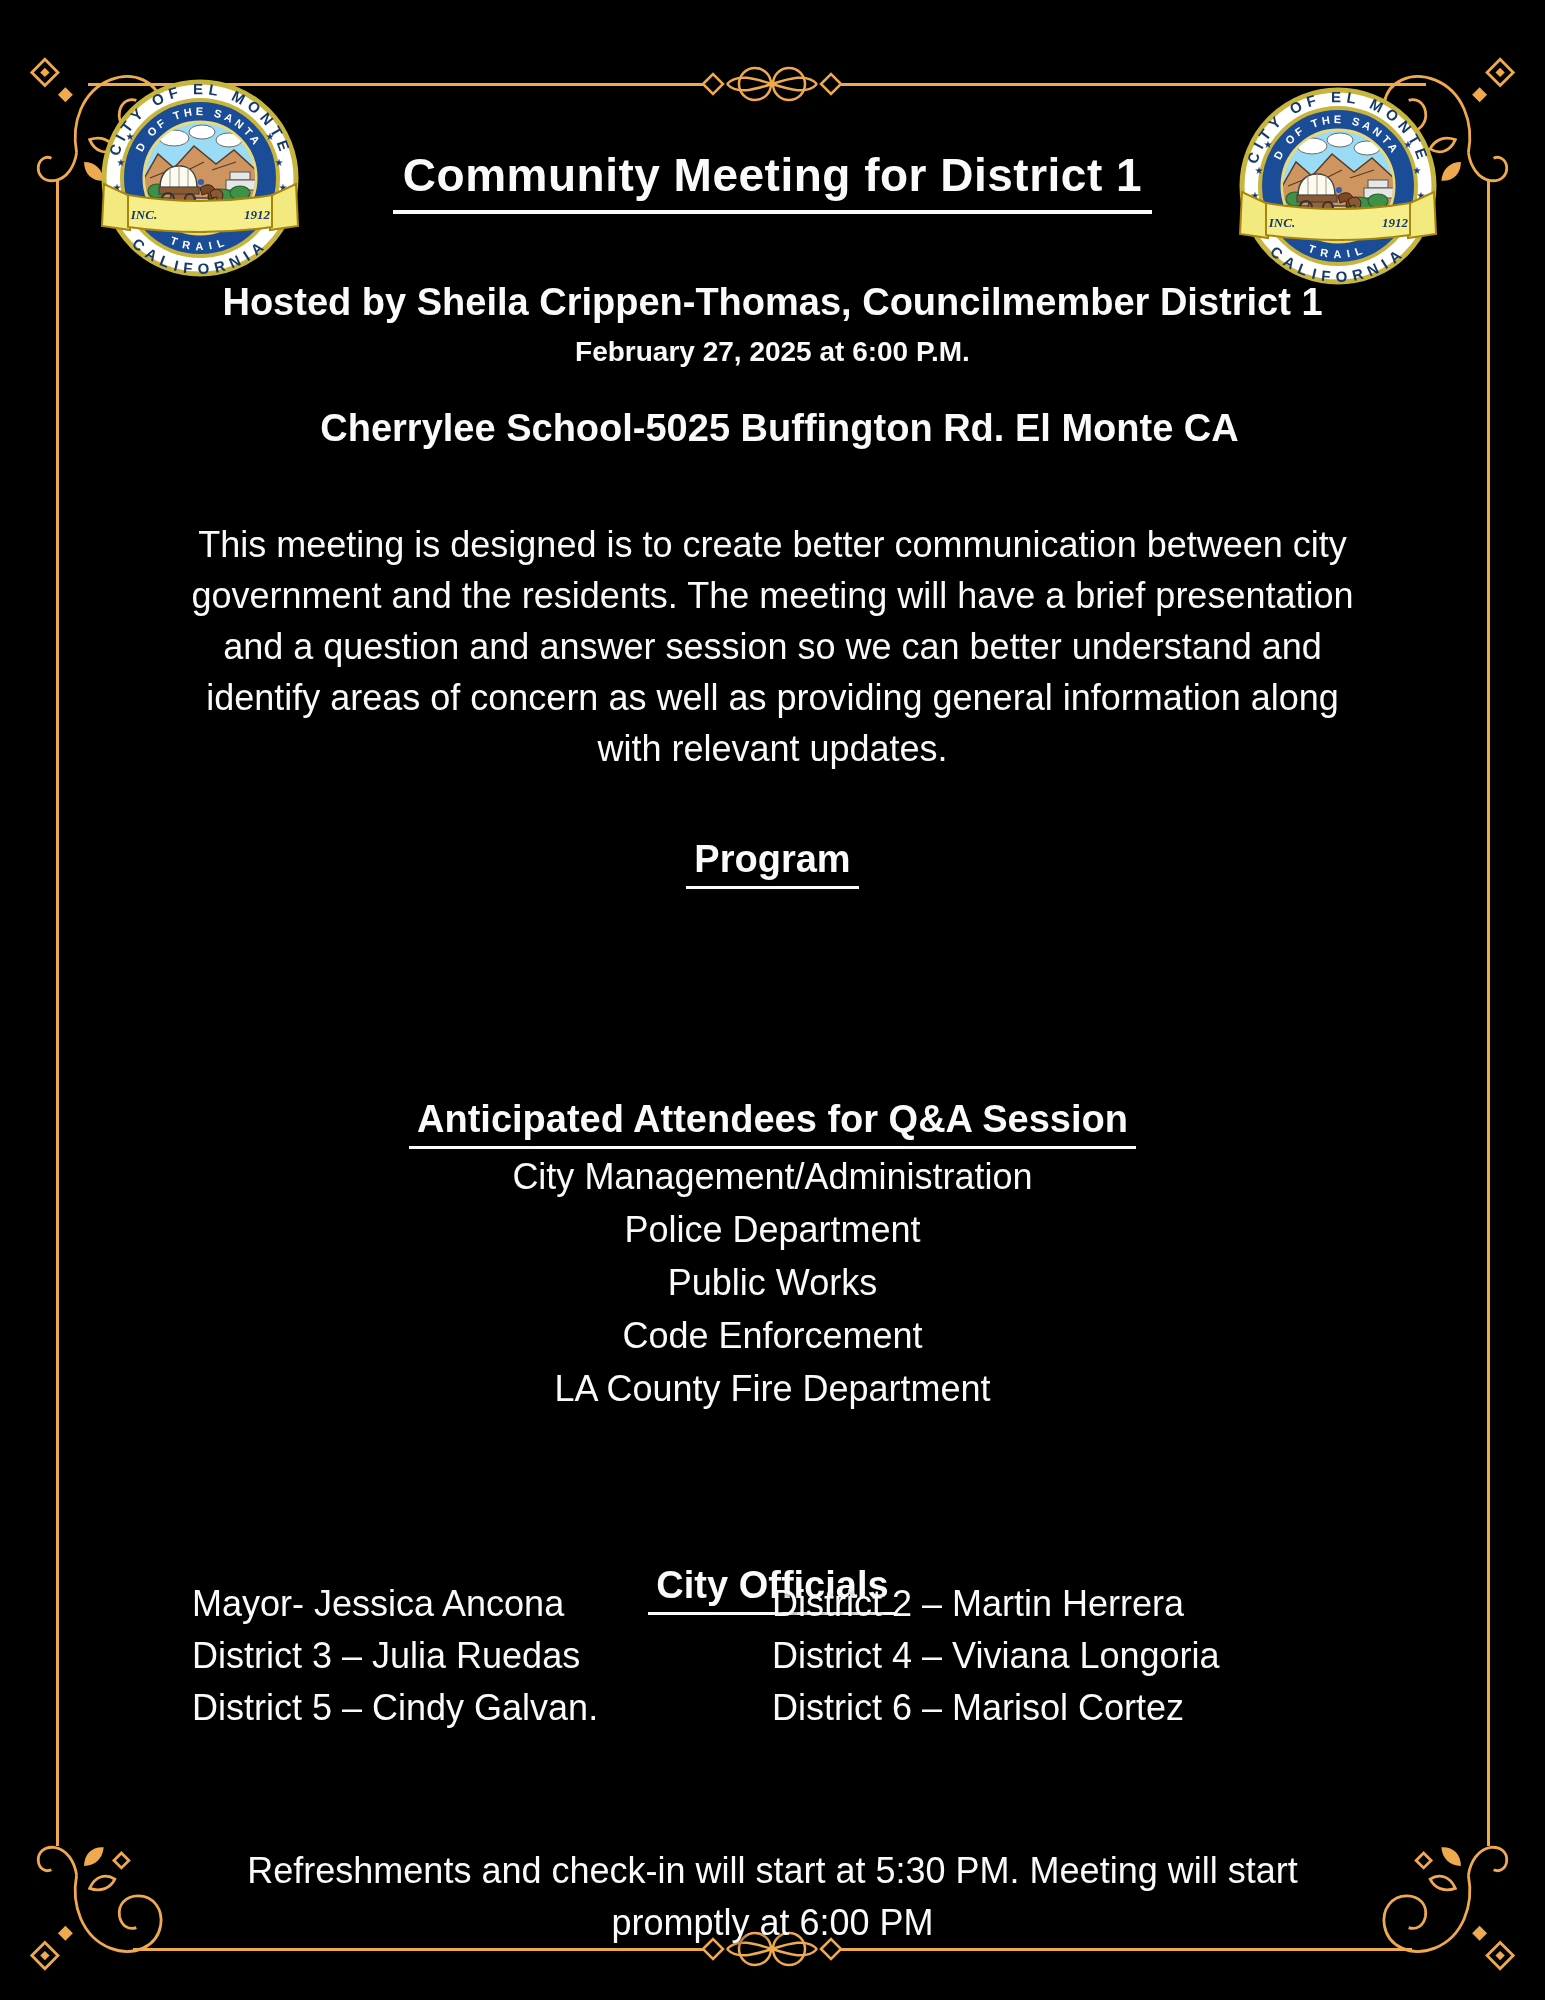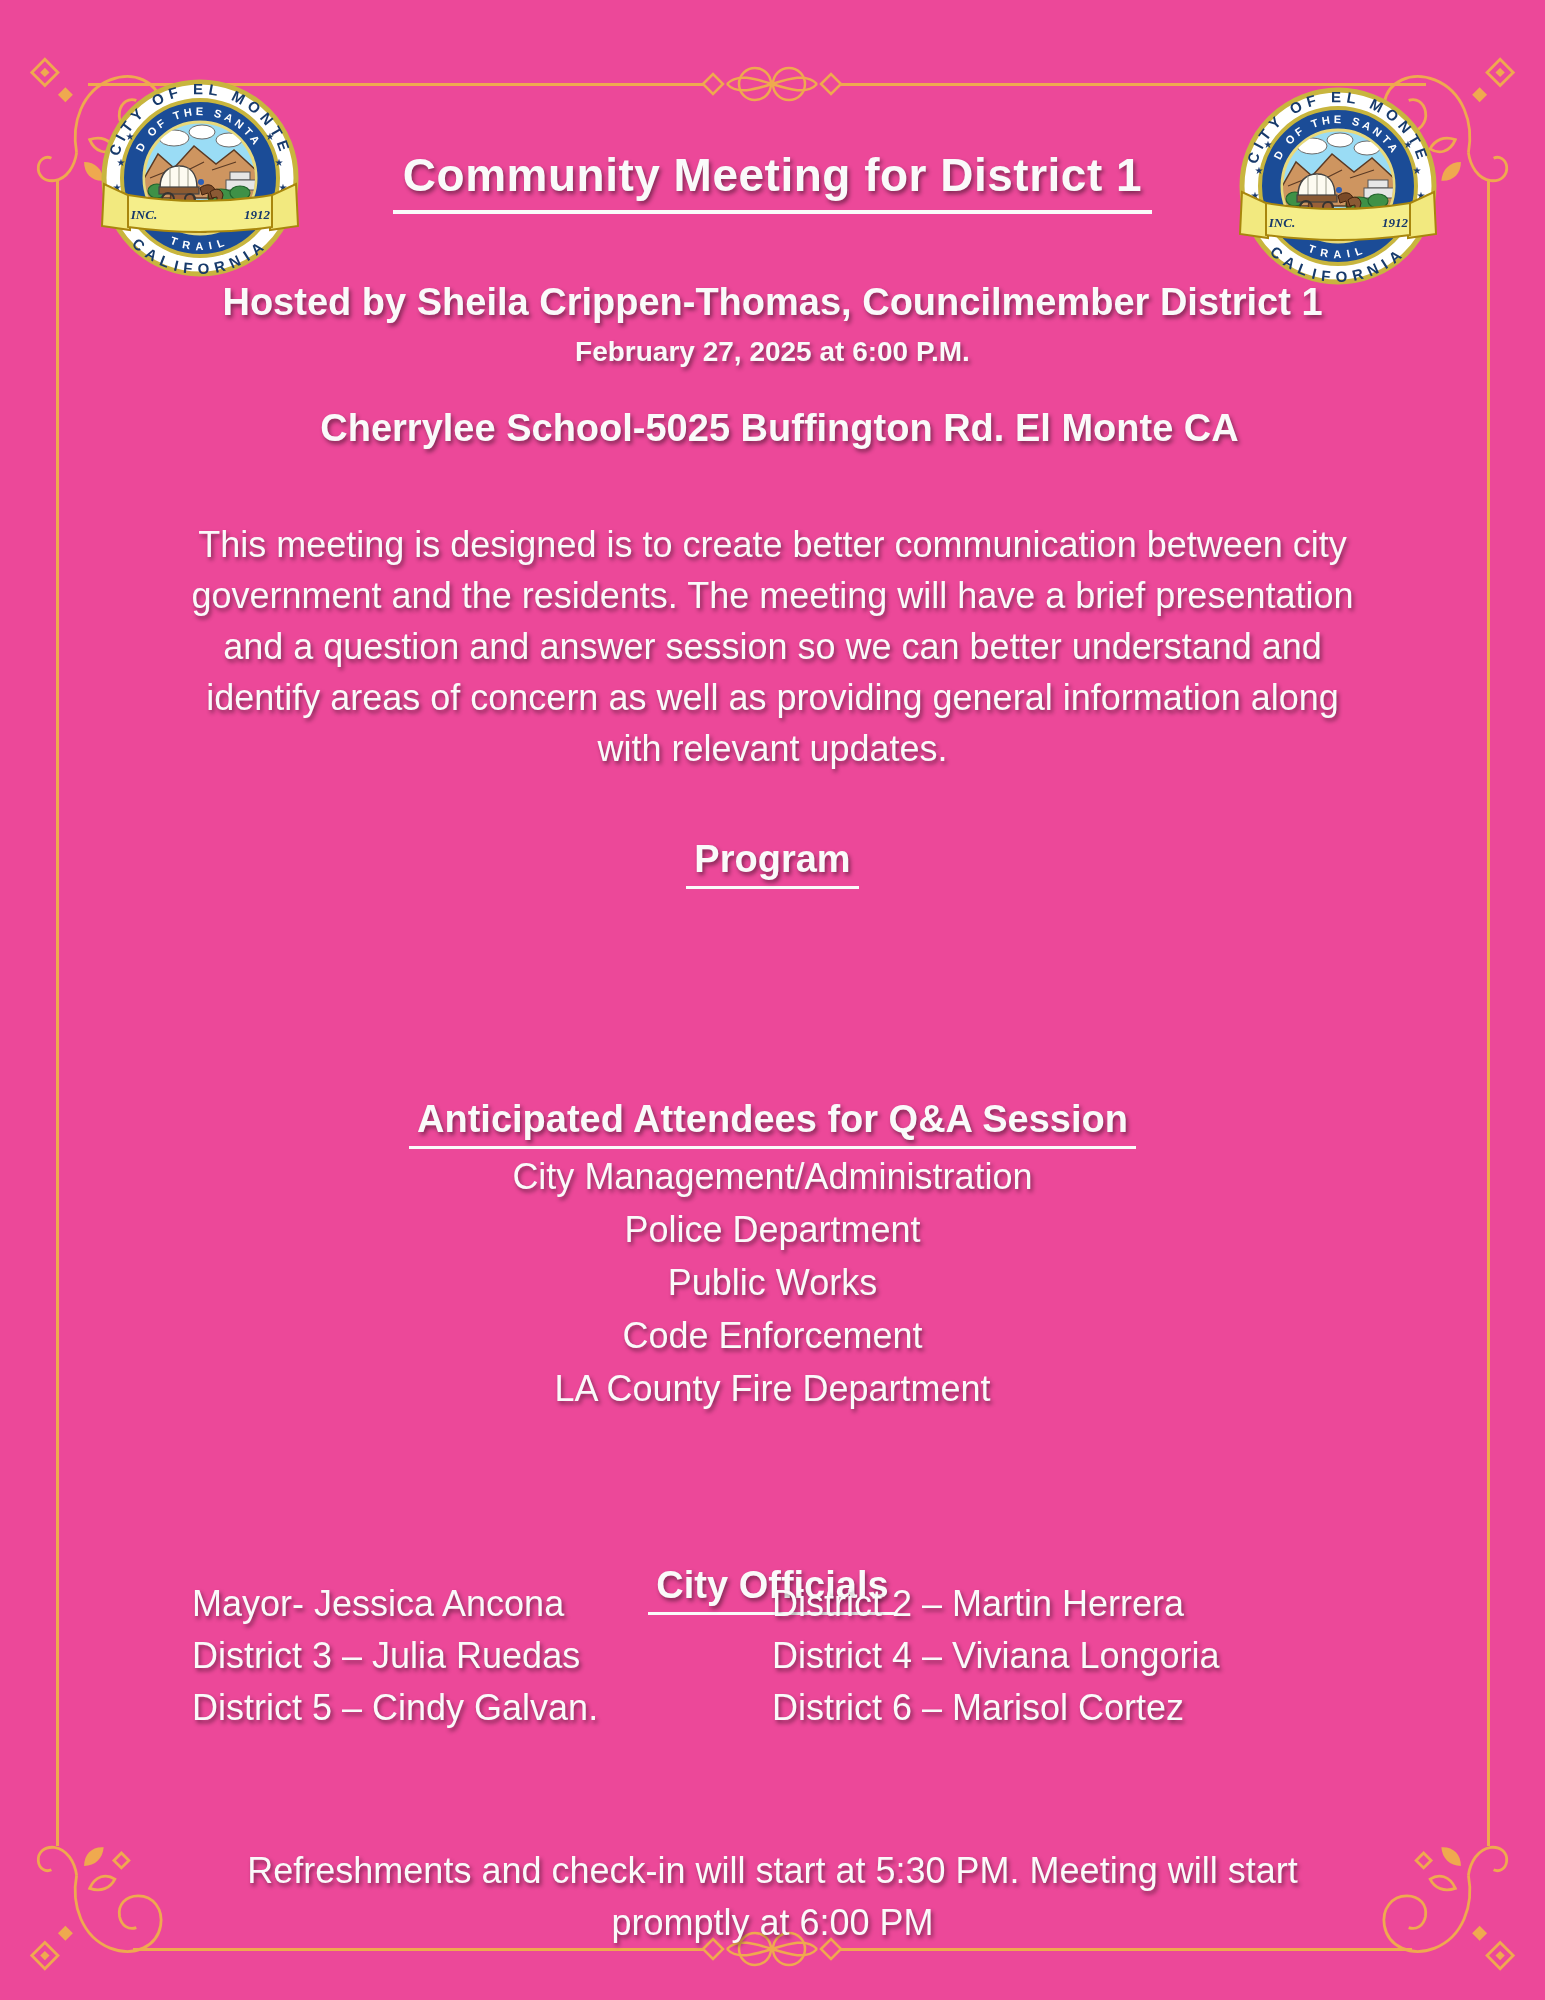--- a/index.html
+++ b/index.html
@@ -1,18 +1,18 @@
 <!DOCTYPE html>
 <html><head>
 <meta charset="utf-8">
 <style>
   html,body{margin:0;padding:0;background:#0c2238;}
   #poster{
     position:relative;width:1545px;height:2000px;margin:0 auto;
-    background:#ec4899;overflow:hidden;
+    background:#000000;overflow:hidden;
     font-family:"Liberation Sans",sans-serif;color:#FAFAFA;
   }
   .txt{position:absolute;left:0;width:100%;text-align:center;
        text-shadow:2px 3px 4px rgba(0,0,0,0.45);}
   .uspan{display:inline-block;border-bottom:4px solid #FAFAFA;padding:0 10px 8px;}
   .uspan2{display:inline-block;border-bottom:3px solid #FAFAFA;padding:0 8px 5px;}
   #title-row{top:148px;font-size:46px;font-weight:bold;letter-spacing:.5px;}
   #hosted{top:281px;font-size:38px;font-weight:bold;}
   #date-line{top:336px;font-size:28px;font-weight:bold;}
   #loc-line{top:407px;font-size:38px;font-weight:bold;padding-left:7px;}

